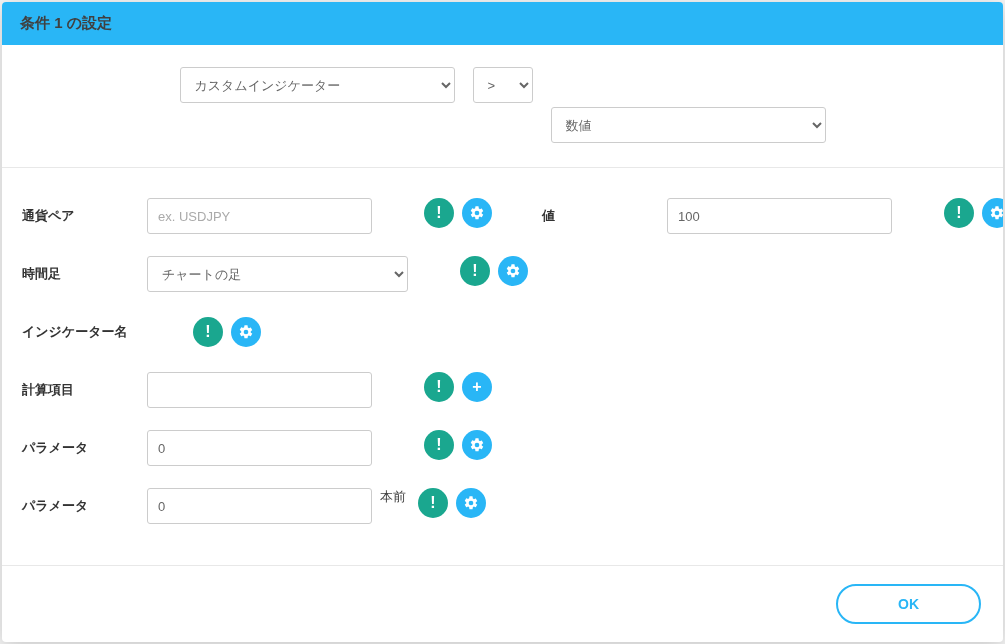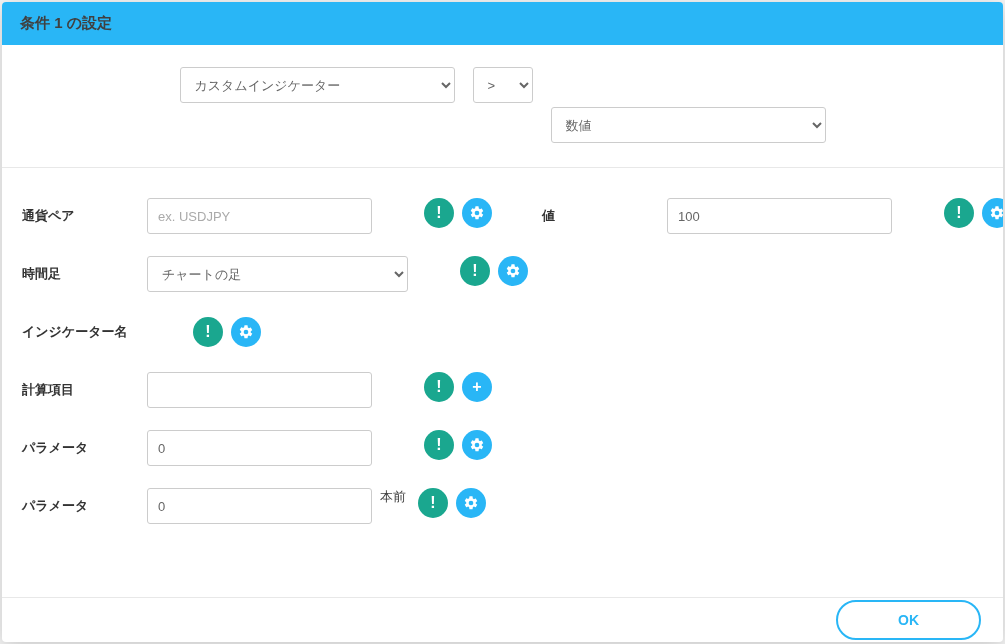--- a/index.html
+++ b/index.html
@@ -130,21 +130,21 @@
     .icon-plus {
       background: #29b6f6;
     }
     .icon-btn svg {
       width: 16px;
       height: 16px;
       fill: #fff;
     }
     .modal-footer {
       border-top: 1px solid #e8e8e8;
-      padding: 2px 22px;
+      padding: 18px 22px;
       display: flex;
       justify-content: flex-end;
     }
     .ok-btn {
       border: 2px solid #29b6f6;
       background: #fff;
       color: #29b6f6;
       font-weight: bold;
       font-size: 14px;
       padding: 10px 60px;

